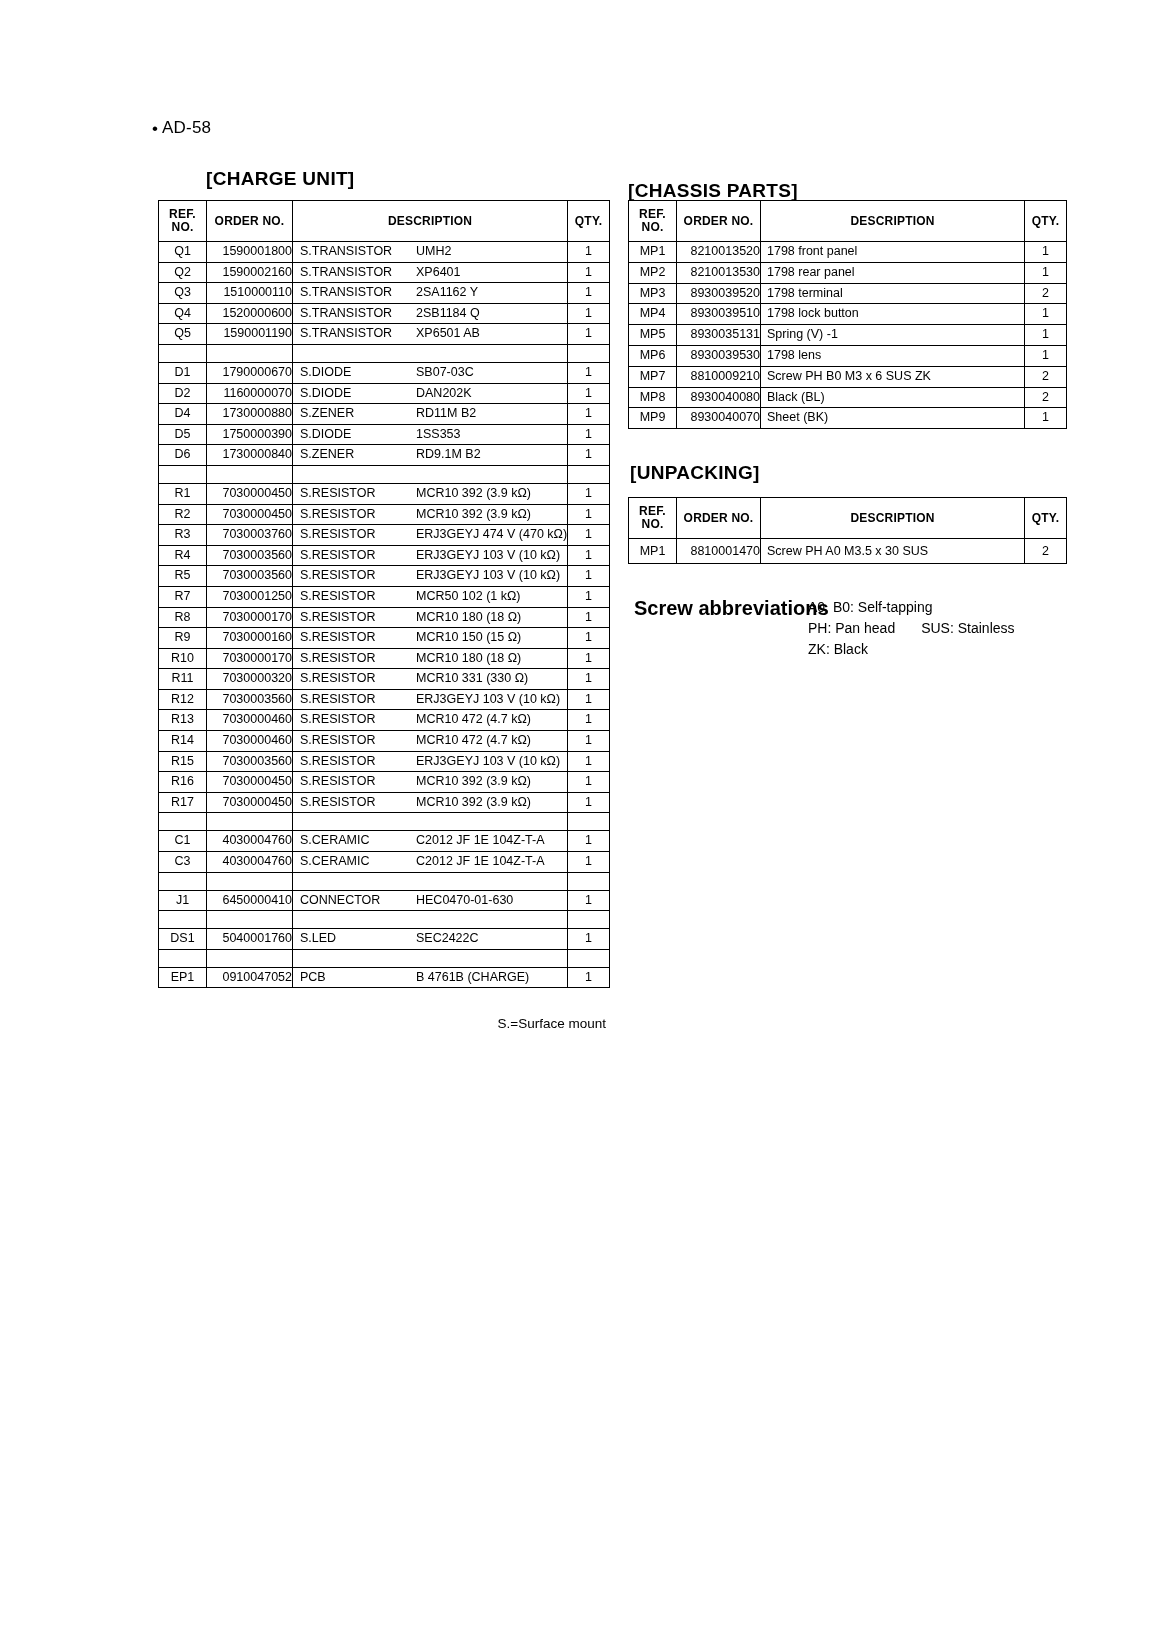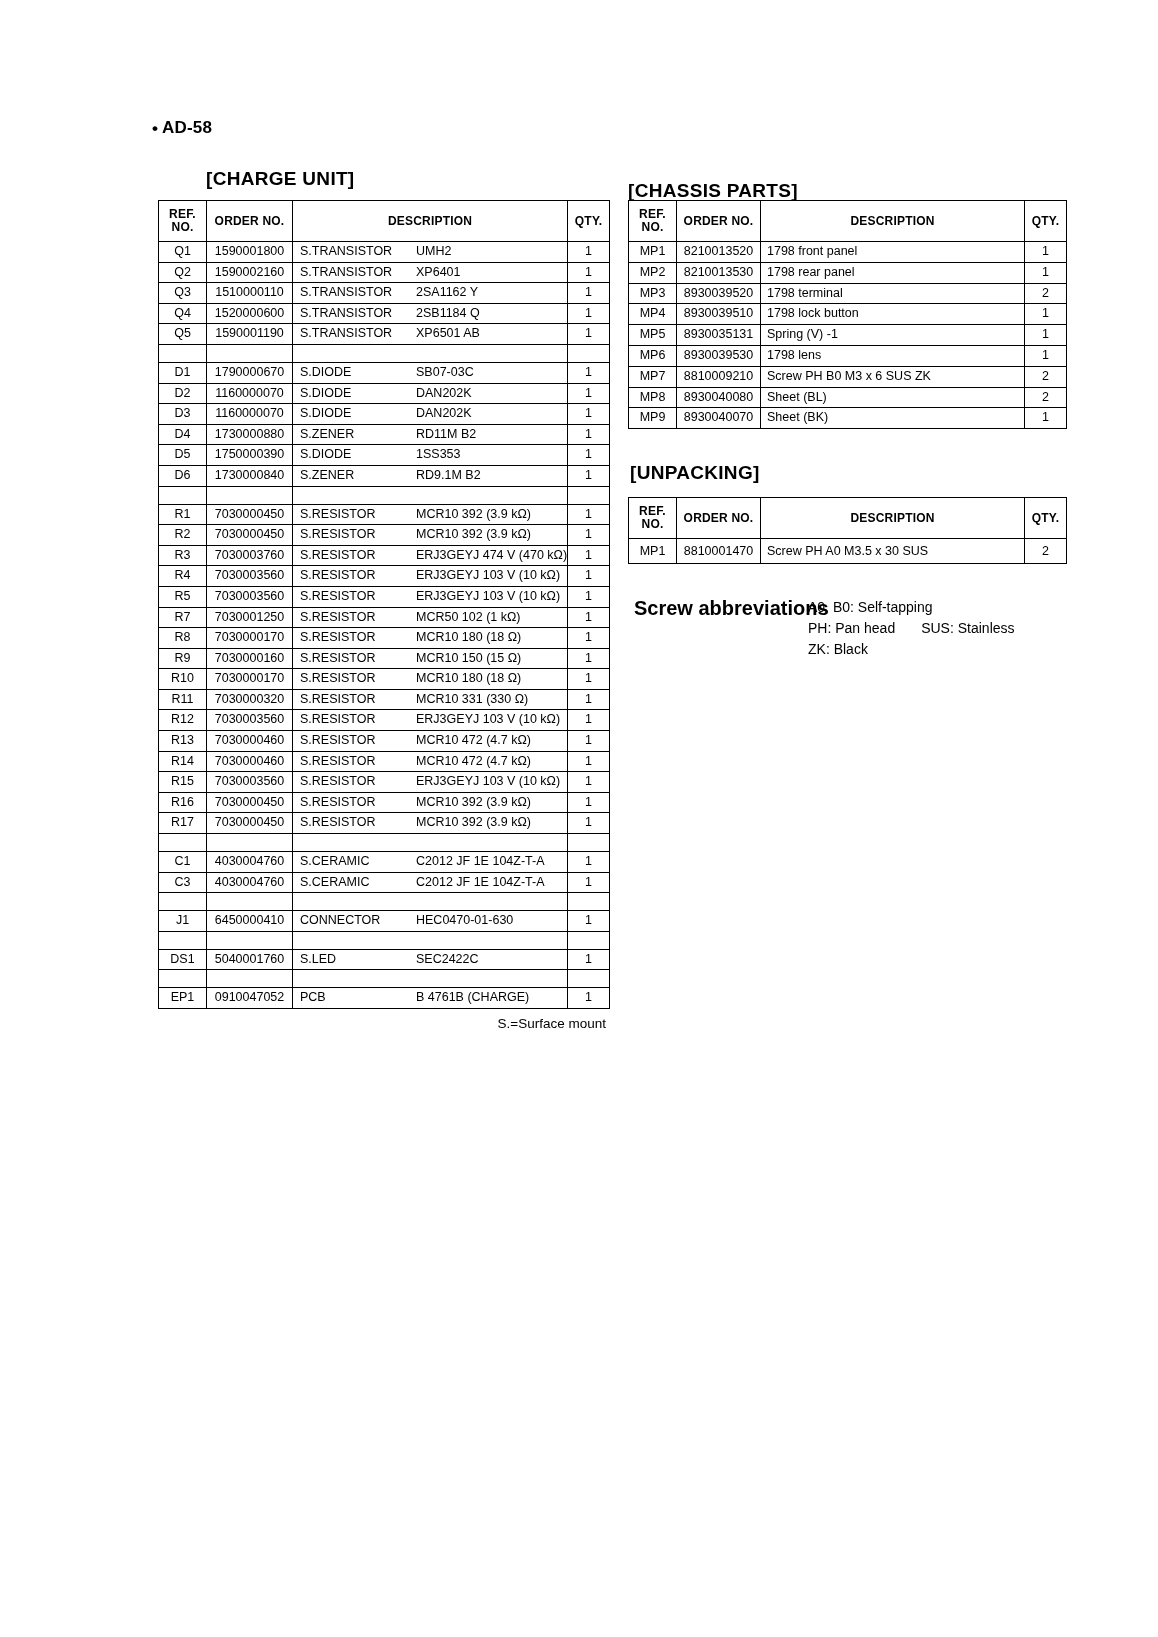--- a/index.html
+++ b/index.html
@@ -21,21 +21,21 @@
     width: 1158px; height: 1637px;
     overflow: hidden;
   }
 
   
   .doc-head {
     position: absolute;
     left: 152px;
     top: 118px;
     font-size: 17px;
-    font-weight: bold;
+    font-weight: normal;
     letter-spacing: .2px;
   }
   .doc-head .bullet {
     display: inline-block;
     width: 10px;
     font-size: 17px;
     vertical-align: middle;
   }
 
   
@@ -72,21 +72,21 @@
   table.parts tbody td {
     height: 19.6px;
     line-height: 19.6px;
     white-space: nowrap;
   }
   table.parts tbody tr.spacer td {
     height: 17px;
     line-height: 17px;
   }
   .c-ref   { text-align: center; }
-  .c-order { text-align: center; }
+  .c-order { text-align: right; }
   .c-qty   { text-align: center; }
   .c-desc  { position: relative; padding-left: 7px !important; }
 
   
   .d-type {
     display: inline-block;
     width: 116px;
   }
   .d-val {
     display: inline-block;
@@ -221,26 +221,20 @@
           <td class="c-desc"><span class="d-type">S.DIODE</span><span class="d-val">SB07-03C</span></td>
           <td class="c-qty">1</td>
         </tr>
       <tr>
           <td class="c-ref">D2</td>
           <td class="c-order">1160000070</td>
           <td class="c-desc"><span class="d-type">S.DIODE</span><span class="d-val">DAN202K</span></td>
           <td class="c-qty">1</td>
         </tr>
       <tr>
-          <td class="c-ref">D3</td>
-          <td class="c-order">1160000070</td>
-          <td class="c-desc"><span class="d-type">S.DIODE</span><span class="d-val">DAN202K</span></td>
-          <td class="c-qty">1</td>
-        </tr>
-      <tr>
           <td class="c-ref">D4</td>
           <td class="c-order">1730000880</td>
           <td class="c-desc"><span class="d-type">S.ZENER</span><span class="d-val">RD11M B2</span></td>
           <td class="c-qty">1</td>
         </tr>
       <tr>
           <td class="c-ref">D5</td>
           <td class="c-order">1750000390</td>
           <td class="c-desc"><span class="d-type">S.DIODE</span><span class="d-val">1SS353</span></td>
           <td class="c-qty">1</td>
@@ -481,21 +475,21 @@
         </tr>
       <tr>
           <td class="c-ref">MP7</td>
           <td class="c-order">8810009210</td>
           <td class="c-desc">Screw PH B0 M3 x 6 SUS ZK</td>
           <td class="c-qty">2</td>
         </tr>
       <tr>
           <td class="c-ref">MP8</td>
           <td class="c-order">8930040080</td>
-          <td class="c-desc">Sheet (BL)</td>
+          <td class="c-desc">Black (BL)</td>
           <td class="c-qty">2</td>
         </tr>
       <tr>
           <td class="c-ref">MP9</td>
           <td class="c-order">8930040070</td>
           <td class="c-desc">Sheet (BK)</td>
           <td class="c-qty">1</td>
         </tr>
     </tbody>
   </table>

